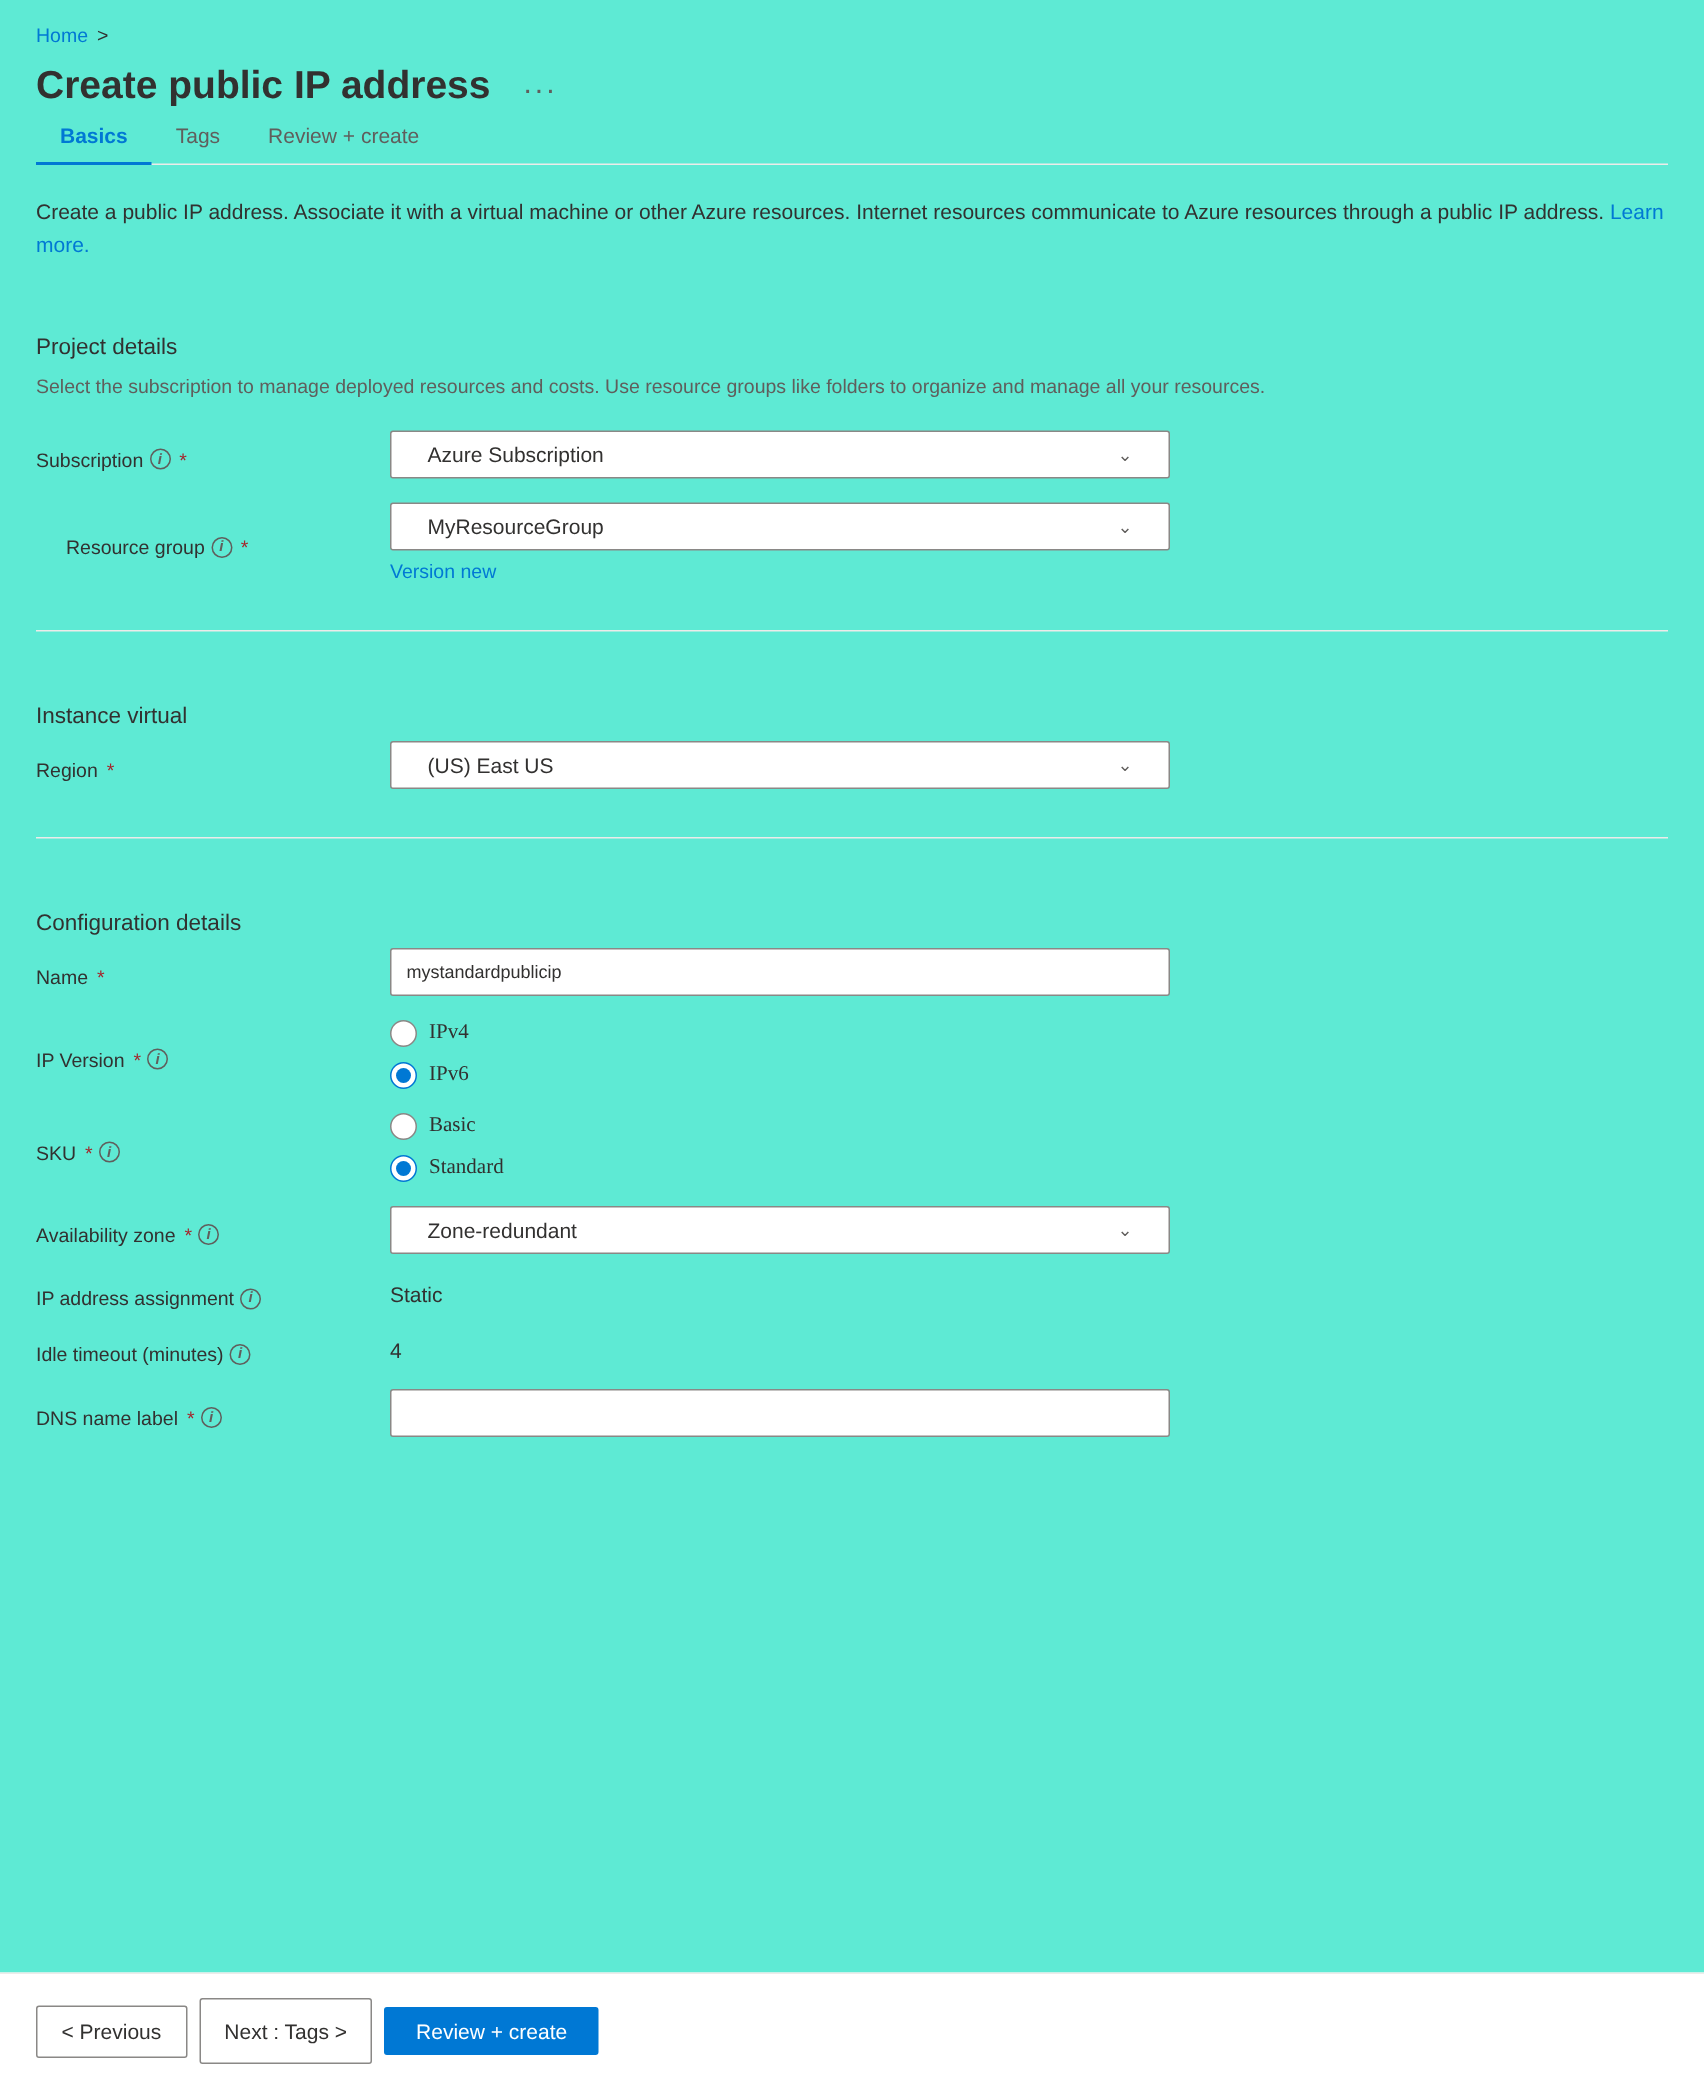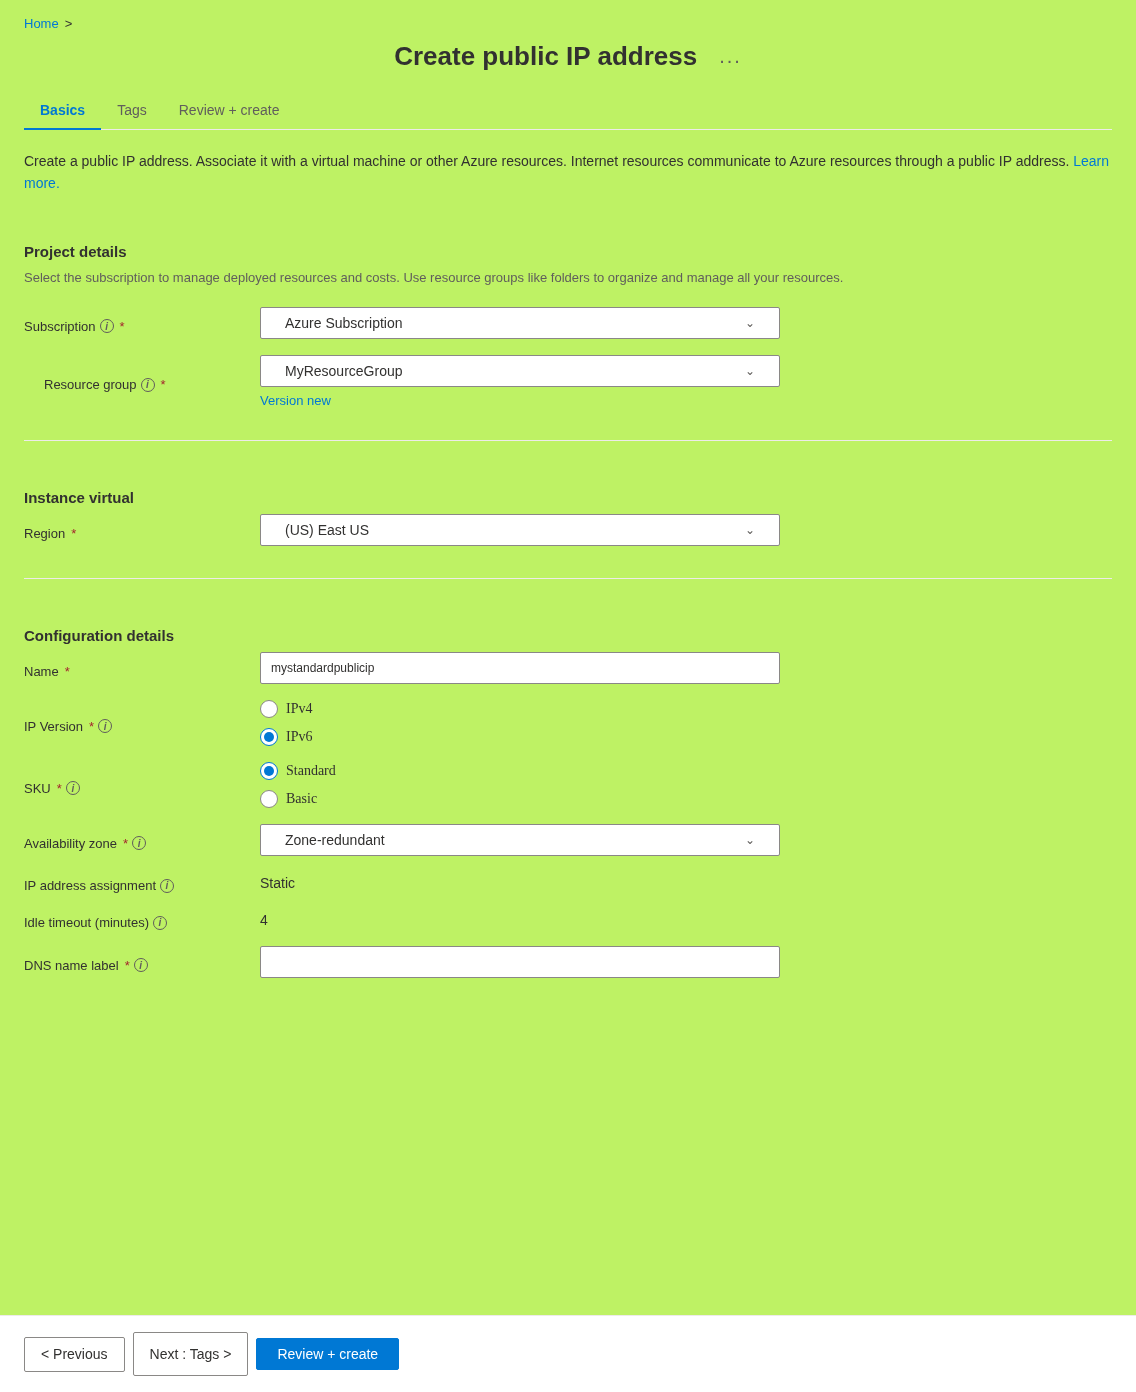--- a/index.html
+++ b/index.html
@@ -5,21 +5,21 @@
     * { box-sizing: border-box; margin: 0; padding: 0; }
     body {
       font-family: 'Segoe UI', -apple-system, BlinkMacSystemFont, sans-serif;
       font-size: 14px;
       color: #323130;
       background: #fff;
     }
     .page-container {
       max-width: 1136px;
       min-height: 1392px;
-      background: #bef264;
+      background: #5eead4;
       display: flex;
       flex-direction: column;
     }
     .content-area {
       flex: 1;
       padding: 16px 24px 24px 24px;
     }
     .breadcrumb {
       display: flex;
       align-items: center;
@@ -28,22 +28,20 @@
       margin-bottom: 10px;
     }
     .breadcrumb a {
       color: #0078d4;
       text-decoration: none;
     }
     .page-title-row {
       display: flex;
       align-items: center;
       gap: 22px;
-      margin-bottom: 20px;
-      justify-content: center;
     }
     .page-title {
       font-size: 26px;
       font-weight: 600;
       color: #323130;
     }
     .more-icon {
       font-size: 20px;
       color: #605e5c;
       cursor: pointer;
@@ -75,21 +73,21 @@
       line-height: 1.6;
       margin-bottom: 28px;
     }
     .description-text a {
       color: #0078d4;
       text-decoration: none;
     }
     
     .section-heading {
       font-size: 15px;
-      font-weight: 700;
+      font-weight: 400;
       color: #323130;
       margin-bottom: 8px;
       margin-top: 48px;
     }
     .section-desc {
       font-size: 13px;
       color: #605e5c;
       line-height: 1.5;
       margin-bottom: 20px;
     }
@@ -390,26 +388,26 @@
 
       <div class="form-row">
         <div class="form-label">
           <span>SKU</span>
           <span class="required">*</span>
           <span class="info-icon">i</span>
         </div>
         <div class="form-control-area">
           <div class="radio-group">
             <label class="radio-option">
+              <div class="radio-circle"></div>
+              <span class="radio-label">Basic</span>
+            </label>
+            <label class="radio-option">
               <div class="radio-circle selected"></div>
               <span class="radio-label">Standard</span>
-            </label>
-            <label class="radio-option">
-              <div class="radio-circle"></div>
-              <span class="radio-label">Basic</span>
             </label>
           </div>
         </div>
       </div>
 
       <div class="form-row">
         <div class="form-label">
           <span>Availability zone</span>
           <span class="required">*</span>
           <span class="info-icon">i</span>

